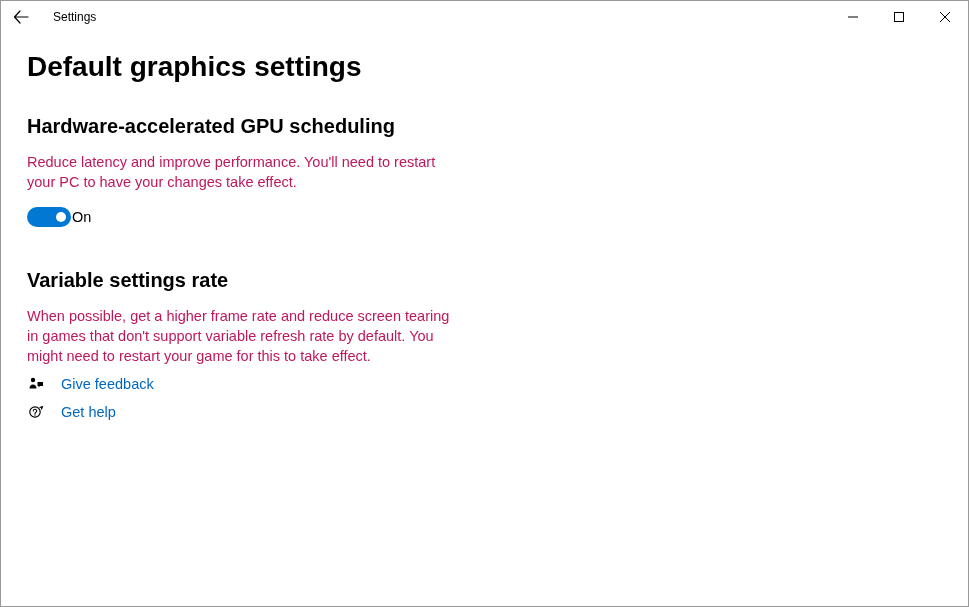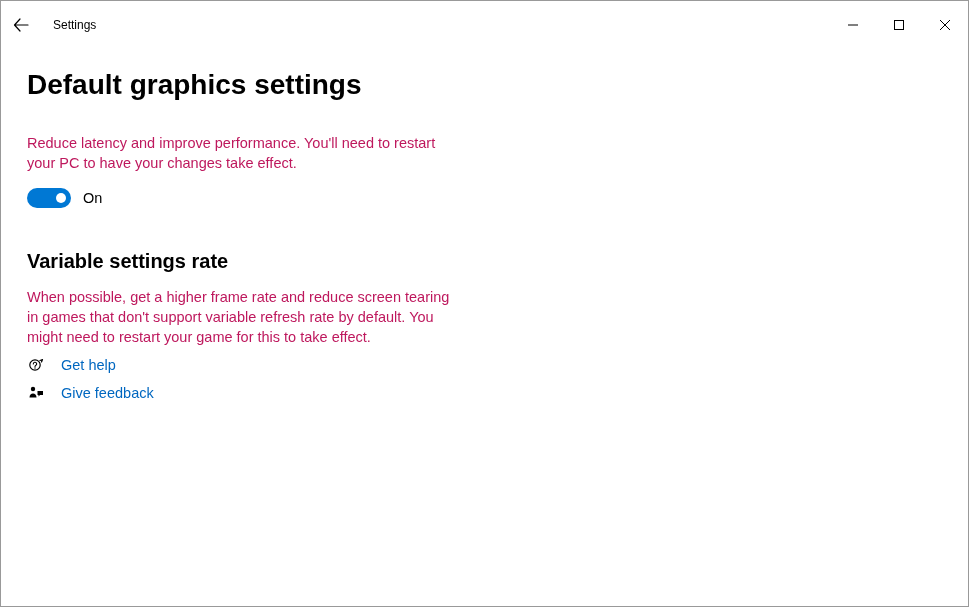--- a/index.html
+++ b/index.html
@@ -14,21 +14,20 @@
       width: 969px;
       height: 607px;
       border: 1px solid #999;
       overflow: hidden;
       position: relative;
     }
     .titlebar {
       display: flex;
       height: 32px;
       padding-left: 8px;
-      margin-top: 8px;
     }
     .titlebar-left {
       display: flex;
       align-items: center;
       gap: 20px;
     }
     .back-btn {
       width: 24px;
       height: 24px;
       display: flex;
@@ -54,38 +53,37 @@
       cursor: pointer;
     }
     .content {
       padding: 18px 26px 0 26px;
     }
     .page-title {
       font-size: 28px;
       font-weight: 600;
       margin-bottom: 32px;
       letter-spacing: 0;
-      margin-top: 10px;
     }
     .section-title {
       font-size: 20px;
       font-weight: 600;
       margin-bottom: 14px;
     }
     .section-desc {
       font-size: 14.5px;
       color: #be185d;
       line-height: 1.4;
       max-width: 430px;
       margin-bottom: 14px;
     }
     .toggle-row {
       display: flex;
       align-items: center;
-      gap: 12px;
+      gap: 1px;
       margin-bottom: 42px;
     }
     .toggle {
       position: relative;
       width: 44px;
       height: 20px;
       border-radius: 10px;
       cursor: pointer;
     }
     .toggle.on {
@@ -163,47 +161,48 @@
       <svg width="10" height="10" viewBox="0 0 10 10">
         <path d="M0 0 L10 10 M10 0 L0 10" stroke="#000" stroke-width="1"></path>
       </svg>
     </div>
   </div>
 </div>
 
 <div class="content">
   <h1 class="page-title">Default graphics settings</h1>
 
+  <h2 class="section-title">Hardware-accelerated GPU scheduling</h2>
   <p class="section-desc">Reduce latency and improve performance. You'll need to restart your PC to have your changes take effect.</p>
   <div class="toggle-row">
     <div class="toggle on">
       <div class="thumb"></div>
     </div>
     <span class="toggle-label">On</span>
   </div>
 
   <h2 class="section-title">Variable settings rate</h2>
   <p class="section-desc">When possible, get a higher frame rate and reduce screen tearing in games that don't support variable refresh rate by default. You might need to restart your game for this to take effect.</p>
 
   <div class="links">
+    <div class="link-row">
+      <span class="link-icon">
+        <svg width="16" height="16" viewBox="0 0 16 16">
+          <circle cx="5" cy="4" r="2.2" fill="#000"></circle>
+          <path d="M1.5 12.5c0-2.5 1.6-4 3.5-4s3.5 1.5 3.5 4z" fill="#000"></path>
+          <path d="M9.5 6 H15 V10 H12 L10.5 11.5 V10 H9.5 Z" fill="#000"></path>
+        </svg>
+      </span>
+      <span class="link-text">Give feedback</span>
+    </div>
     <div class="link-row">
       <span class="link-icon">
         <svg width="16" height="16" viewBox="0 0 16 16">
           <circle cx="7" cy="8" r="5.2" stroke="#000" stroke-width="1.2" fill="none"></circle>
           <path d="M5.3 7.0a1.7 1.7 0 1 1 2.4 1.5c-.5.3-.7.6-.7 1.1" stroke="#000" stroke-width="1.1" fill="none" stroke-linecap="round"></path>
           <circle cx="7" cy="11" r="0.7" fill="#000"></circle>
           <path d="M12 3.5 L14.5 2.5 M14.5 2.5 L13.5 5" stroke="#000" stroke-width="1.2" fill="none" stroke-linecap="round"></path>
         </svg>
       </span>
       <span class="link-text">Get help</span>
     </div>
-    <div class="link-row">
-      <span class="link-icon">
-        <svg width="16" height="16" viewBox="0 0 16 16">
-          <circle cx="5" cy="4" r="2.2" fill="#000"></circle>
-          <path d="M1.5 12.5c0-2.5 1.6-4 3.5-4s3.5 1.5 3.5 4z" fill="#000"></path>
-          <path d="M9.5 6 H15 V10 H12 L10.5 11.5 V10 H9.5 Z" fill="#000"></path>
-        </svg>
-      </span>
-      <span class="link-text">Give feedback</span>
-    </div>
   </div>
 </div>
 
 </body></html>

